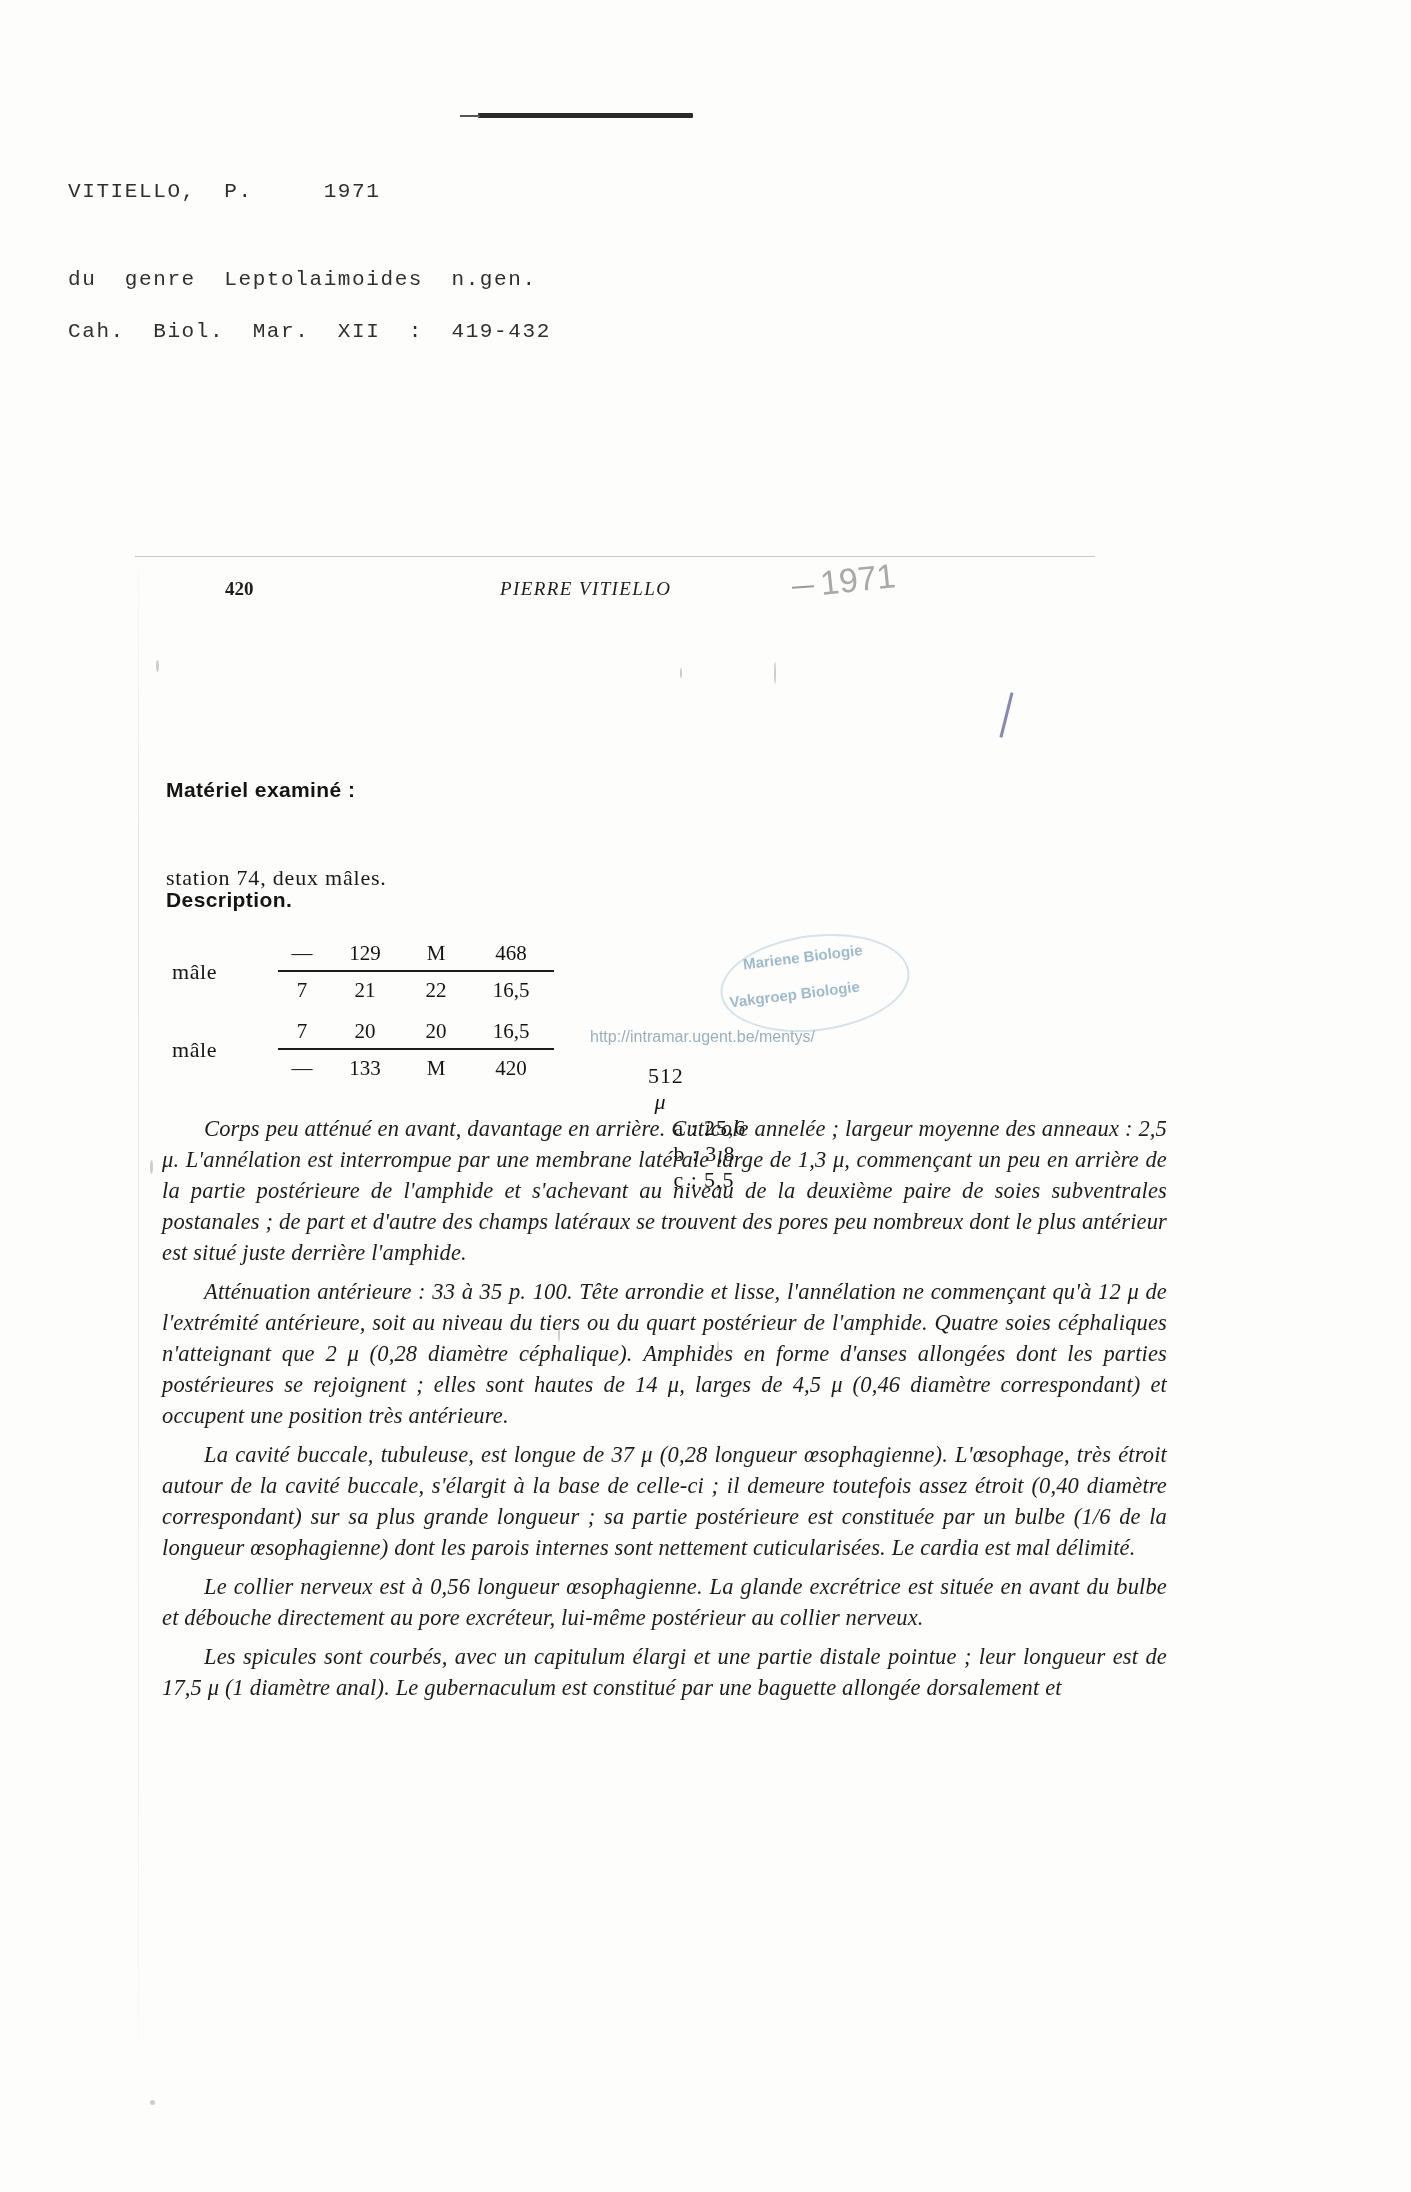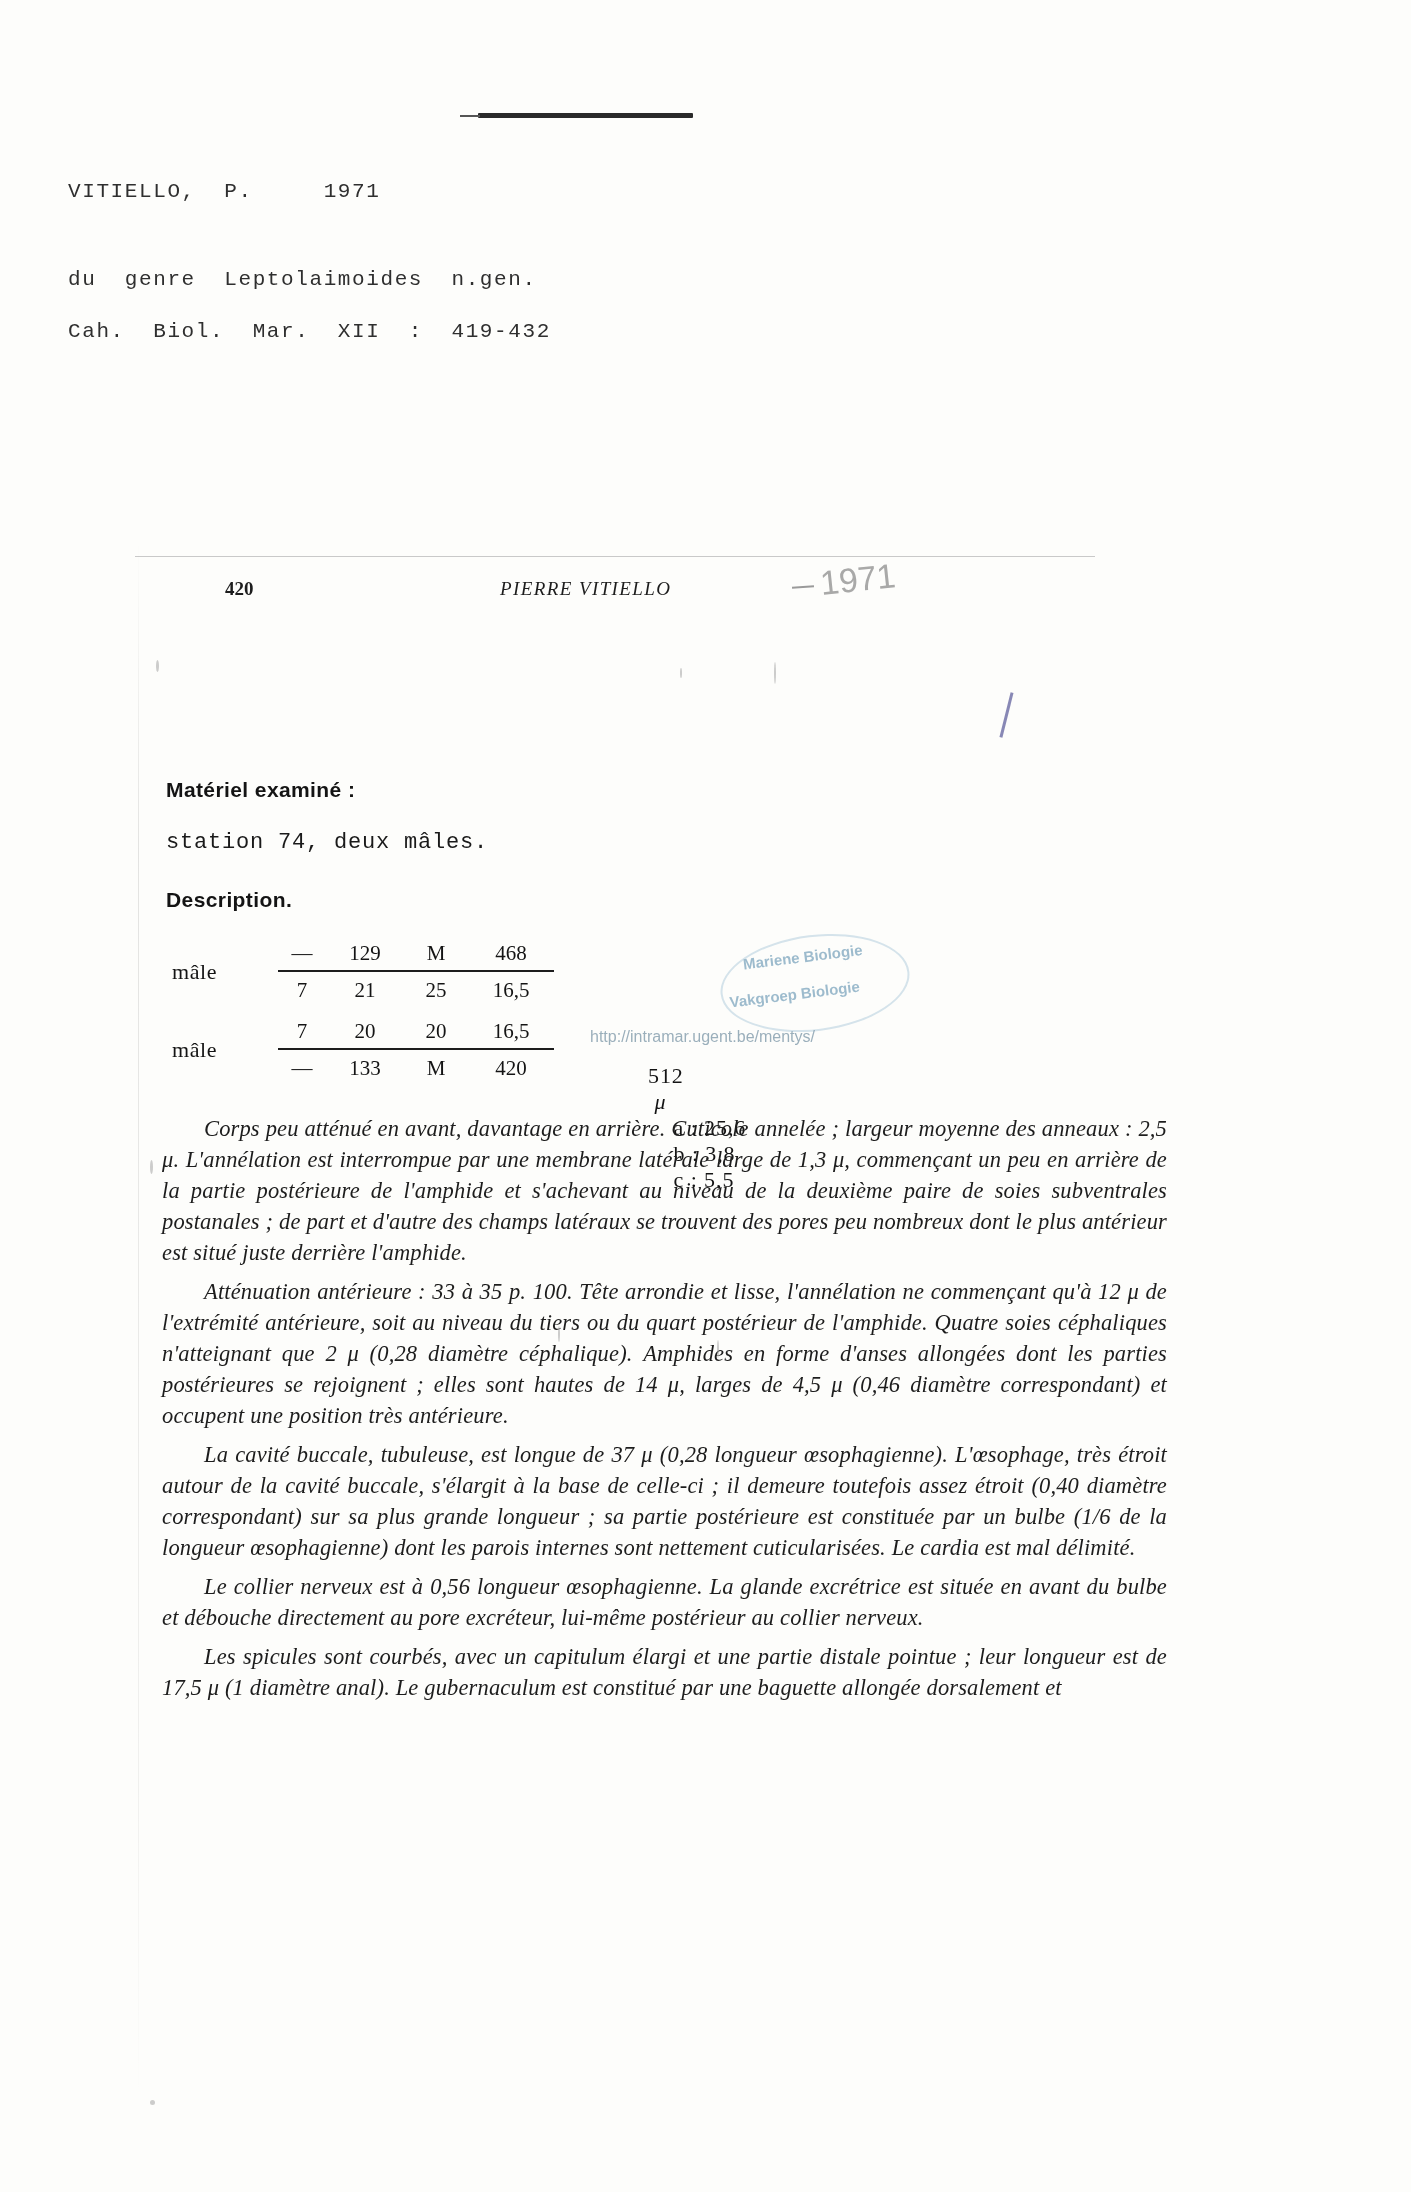--- a/index.html
+++ b/index.html
@@ -147,24 +147,25 @@
     font-size: 21px;
     color: #141414;
     letter-spacing: .4px;
   }
   #sub-materiel { left: 46px; top: 238px; }
   #sub-description { left: 46px; top: 348px; }
 
   .plain-line {
     position: absolute;
     left: 46px;
-    font-family: Liberation Mono, monospace;
+    font-family: Liberation Serif, serif;
     font-size: 22px;
     letter-spacing: .8px;
     color: #1a1a1a;
+    margin-top: 35px;
   }
   #line-station { top: 290px; }
 
   
   .formula-block {
     position: absolute;
     left: 40px;
     top: 395px;
     width: 1000px;
     font-family: "Liberation Serif", serif;
@@ -334,21 +335,21 @@
           <div class="frac-num">
             <span class="c1">—</span>
             <span class="c2">129</span>
             <span class="c3">M</span>
             <span class="c4">468</span>
           </div>
           <div class="frac-bar"></div>
           <div class="frac-den">
             <span class="c1">7</span>
             <span class="c2">21</span>
-            <span class="c3">25</span>
+            <span class="c3">22</span>
             <span class="c4">16,5</span>
           </div>
         </div>
       </div>
 
       <div class="formula-row">
         <div class="fr-label">mâle</div>
         <div class="frac">
           <div class="frac-num">
             <span class="c1">7</span>

